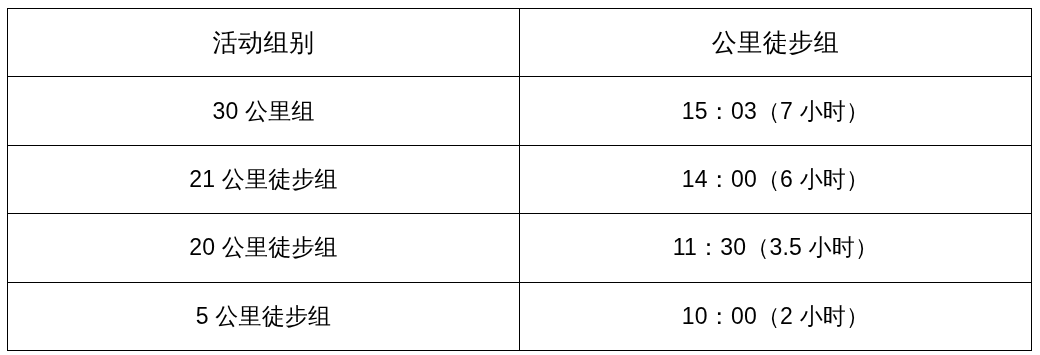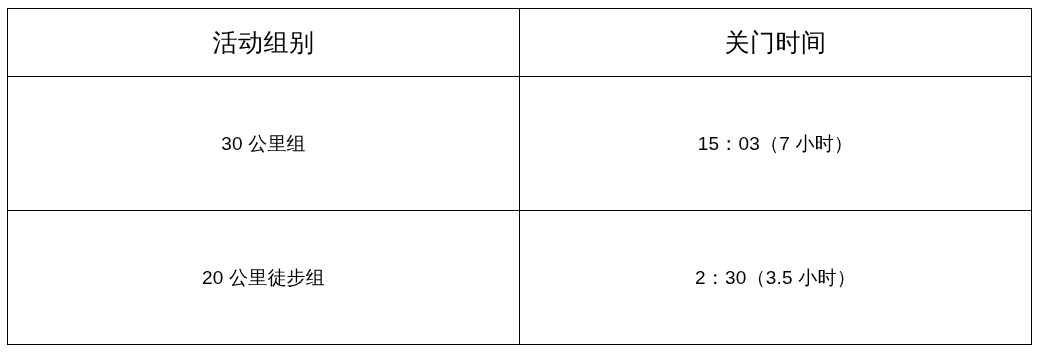--- a/index.html
+++ b/index.html
@@ -51,21 +51,21 @@
     white-space: nowrap;
     overflow: hidden;
   }
 
   .schedule-table th {
     font-size: 25px;
     letter-spacing: 0.5px;
   }
 
   .schedule-table td {
-    font-size: 19px;
+    font-size: 23px;
     letter-spacing: 0.2px;
   }
 
   .cell-text {
     display: inline-block;
   }
 </style>
 </head>
 <body>
 
@@ -76,41 +76,57 @@
       <col class="col-group">
       <col class="col-time">
     </colgroup>
 
     <thead>
       <tr>
         <th>
           <span class="cell-text">活动组别</span>
         </th>
         <th>
-          <span class="cell-text">关门时间</span>
+          <span class="cell-text">公里徒步组</span>
         </th>
       </tr>
     </thead>
 
     <tbody>
       <tr>
         <td>
           <span class="cell-text">30 公里组</span>
         </td>
         <td>
           <span class="cell-text">15：03（7 小时）</span>
         </td>
       </tr>
 
+      <tr>
+        <td>
+          <span class="cell-text">21 公里徒步组</span>
+        </td>
+        <td>
+          <span class="cell-text">14：00（6 小时）</span>
+        </td>
+      </tr>
 
       <tr>
         <td>
           <span class="cell-text">20 公里徒步组</span>
         </td>
         <td>
-          <span class="cell-text">2：30（3.5 小时）</span>
+          <span class="cell-text">11：30（3.5 小时）</span>
         </td>
       </tr>
 
+      <tr>
+        <td>
+          <span class="cell-text">5 公里徒步组</span>
+        </td>
+        <td>
+          <span class="cell-text">10：00（2 小时）</span>
+        </td>
+      </tr>
     </tbody>
   </table>
 
 </div>
 
 </body></html>

